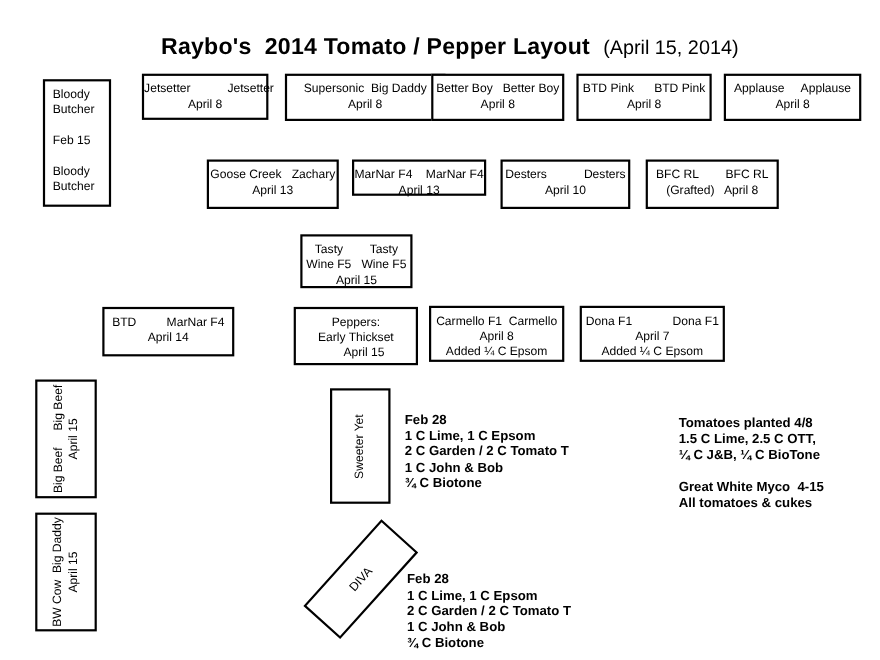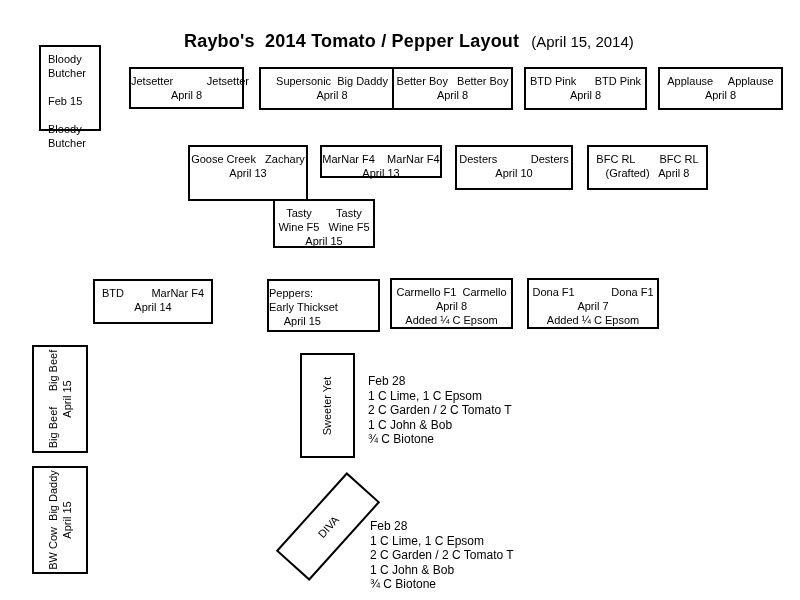--- a/index.html
+++ b/index.html
@@ -1,53 +1,53 @@
 <!DOCTYPE html>
 <html><head>
 <meta charset="utf-8">
 <style>
   html,body{margin:0;padding:0;background:#fff;}
   .canvas{position:relative;width:800px;height:600px;background:#ffffff;color:#000;
           font-family:"Liberation Sans",sans-serif;overflow:hidden;}
   .title{position:absolute;top:13px;left:0;width:100%;text-align:center;white-space:pre;}
-  .title-main{font-size:18px;font-weight:bold;letter-spacing:.2px;}
-  .title-date{font-size:15px;margin-left:12px;}
+  .title-main{font-size:21px;font-weight:bold;letter-spacing:.2px;}
+  .title-date{font-size:18px;margin-left:12px;}
   .box{position:absolute;box-sizing:border-box;border:2px solid #000;background:#fff;
        font-size:11px;line-height:14px;white-space:pre;text-align:center;padding-top:5px;}
   .left{text-align:left;padding-left:7px;}
-  .peppers{text-align:left;}
+  .peppers{text-align:center;}
   .vbox{display:flex;align-items:center;justify-content:center;padding-top:0;}
   .rot{transform:rotate(-90deg);text-align:center;white-space:pre;}
   .diva{transform:rotate(-48deg);display:flex;align-items:center;justify-content:center;padding-top:0;}
-  .note{position:absolute;font-size:12px;line-height:14.5px;white-space:pre;}
+  .note{position:absolute;font-size:12px;line-height:14.5px;white-space:pre;font-weight:bold;}
   .line{min-height:14px;}
 </style>
 </head>
 <body>
 
 <div class="canvas">
 
   <div class="title">
     <span class="title-main">Raybo's  2014 Tomato / Pepper Layout</span><span class="title-date">(April 15, 2014)</span>
   </div>
 
-  <div class="box left" style="left:39px;top:45px;width:62px;height:86px"><div class="line">Bloody</div><div class="line">Butcher</div><div class="line">&nbsp;</div><div class="line">Feb 15</div><div class="line">&nbsp;</div><div class="line">Bloody</div><div class="line">Butcher</div></div>
+  <div class="box left" style="left:39px;top:72px;width:62px;height:116px"><div class="line">Bloody</div><div class="line">Butcher</div><div class="line">&nbsp;</div><div class="line">Feb 15</div><div class="line">&nbsp;</div><div class="line">Bloody</div><div class="line">Butcher</div></div>
 
   <div class="box" style="left:129px;top:67px;width:115px;height:42px"><div class="line">Jetsetter           Jetsetter</div><div class="line">April 8</div></div>
   <div class="box" style="left:259px;top:67px;width:146px;height:43px"><div class="line">Supersonic  Big Daddy</div><div class="line">April 8</div></div>
   <div class="box" style="left:392px;top:67px;width:121px;height:43px"><div class="line">Better Boy   Better Boy</div><div class="line">April 8</div></div>
   <div class="box" style="left:524px;top:67px;width:123px;height:43px"><div class="line">BTD Pink      BTD Pink</div><div class="line">April 8</div></div>
   <div class="box" style="left:658px;top:67px;width:125px;height:43px"><div class="line">Applause     Applause</div><div class="line">April 8</div></div>
 
-  <div class="box" style="left:188px;top:145px;width:120px;height:56px"><div class="line">Goose Creek   Zachary</div><div class="line">April 13</div></div>
+  <div class="box" style="left:188px;top:145px;width:120px;height:45px"><div class="line">Goose Creek   Zachary</div><div class="line">April 13</div></div>
   <div class="box" style="left:320px;top:145px;width:122px;height:33px"><div class="line">MarNar F4    MarNar F4</div><div class="line">April 13</div></div>
   <div class="box" style="left:455px;top:145px;width:118px;height:45px"><div class="line">Desters           Desters</div><div class="line">April 10</div></div>
   <div class="box" style="left:587px;top:145px;width:121px;height:45px"><div class="line">BFC RL        BFC RL</div><div class="line">(Grafted)   April 8</div></div>
 
-  <div class="box" style="left:273px;top:199px;width:102px;height:49px"><div class="line">Tasty        Tasty</div><div class="line">Wine F5   Wine F5</div><div class="line">April 15</div></div>
+  <div class="box" style="left:273px;top:213px;width:102px;height:49px"><div class="line">Tasty        Tasty</div><div class="line">Wine F5   Wine F5</div><div class="line">April 15</div></div>
 
   <div class="box" style="left:93px;top:279px;width:120px;height:45px"><div class="line">BTD         MarNar F4</div><div class="line">April 14</div></div>
   <div class="box peppers" style="left:267px;top:279px;width:113px;height:53px"><div class="line">Peppers:</div><div class="line">Early Thickset</div><div class="line">     April 15</div></div>
   <div class="box" style="left:390px;top:278px;width:123px;height:51px"><div class="line">Carmello F1  Carmello</div><div class="line">April 8</div><div class="line">Added ¼ C Epsom</div></div>
   <div class="box" style="left:527px;top:278px;width:132px;height:51px"><div class="line">Dona F1            Dona F1</div><div class="line">April 7</div><div class="line">Added ¼ C Epsom</div></div>
 
   <div class="box vbox" style="left:32px;top:345px;width:56px;height:108px">
     <div class="rot"><div class="line">Big Beef     Big Beef</div><div class="line">April 15</div></div>
   </div>
   <div class="box vbox" style="left:32px;top:466px;width:56px;height:108px">
@@ -56,15 +56,16 @@
 
   <div class="box vbox" style="left:300px;top:353px;width:55px;height:105px">
     <div class="rot"><div class="line">Sweeter Yet</div></div>
   </div>
 
   <div class="box diva" style="left:275px;top:504px;width:106px;height:45px">
     <div><div class="line">DIVA</div></div>
   </div>
 
   <div class="note" style="left:368px;top:374px"><div class="line">Feb 28</div><div class="line">1 C Lime, 1 C Epsom</div><div class="line">2 C Garden / 2 C Tomato T</div><div class="line">1 C John &amp; Bob</div><div class="line">¾ C Biotone</div></div>
+  <div class="note" style="left:617px;top:377px"><div class="line">Tomatoes planted 4/8</div><div class="line">1.5 C Lime, 2.5 C OTT,</div><div class="line">¼ C J&amp;B, ¼ C BioTone</div><div class="line">&nbsp;</div><div class="line">Great White Myco  4-15</div><div class="line">All tomatoes &amp; cukes</div></div>
   <div class="note" style="left:370px;top:519px"><div class="line">Feb 28</div><div class="line">1 C Lime, 1 C Epsom</div><div class="line">2 C Garden / 2 C Tomato T</div><div class="line">1 C John &amp; Bob</div><div class="line">¾ C Biotone</div></div>
 
 </div>
 
 </body></html>

